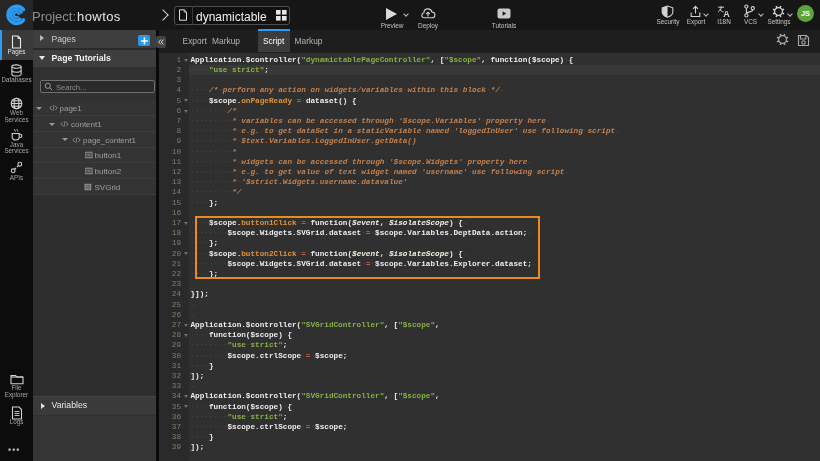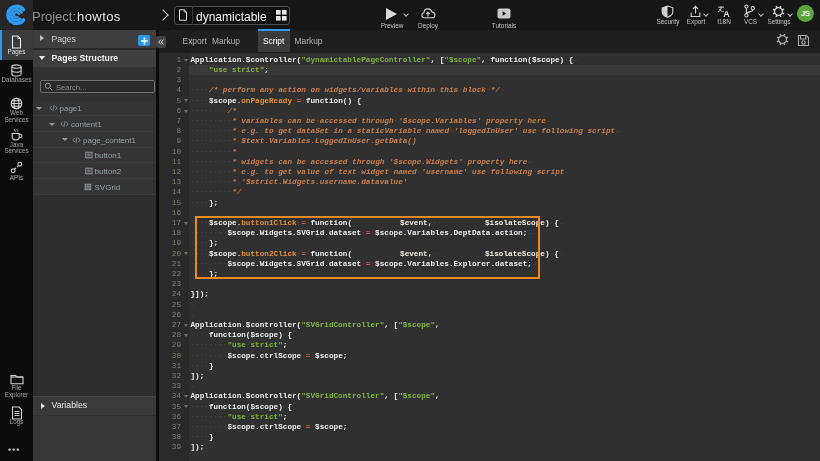--- a/index.html
+++ b/index.html
@@ -6,21 +6,21 @@
 .abs{position:absolute;}
 .sv{display:block;}
 
 pre.code{font-family:"Liberation Mono",monospace;font-size:7.7px;line-height:10.2px;font-weight:bold;color:#ededed;white-space:pre;}
 pre.gut{font-family:"Liberation Mono",monospace;font-size:7.7px;line-height:10.2px;font-weight:normal;color:#857d6c;white-space:pre;text-align:right;}
 .w{color:#ededed;}
 .g{color:#85b243;}
 .c{color:#c5804c;font-style:italic;}
 .o{color:#e0923a;}
 .r{color:#bf5a4d;}
-.i{color:#f3efe2;margin-left:48px;}
+.i{color:#f3efe2;font-style:italic;}
 .d{color:#4a4a4a;font-weight:normal;}
 .lbl{color:#c3c3c3;font-size:6.4px;text-align:center;position:absolute;white-space:nowrap;}
 .rlbl{color:#a6a6a6;font-size:6.3px;text-align:center;position:absolute;width:33px;left:0;line-height:6.8px;}
 .chev{position:absolute;width:4px;height:4px;border-right:1.2px solid #bdbdbd;border-bottom:1.2px solid #bdbdbd;transform:rotate(45deg);}
 .tab{position:absolute;top:0;height:22.5px;line-height:22.5px;font-size:8.4px;color:#b3b3b3;transform:translateX(-50%);}
 .tri-d{width:0;height:0;border-left:3.6px solid transparent;border-right:3.6px solid transparent;border-top:4.4px solid #c9c9c9;position:absolute;}
 .tri-r{width:0;height:0;border-top:3.6px solid transparent;border-bottom:3.6px solid transparent;border-left:4.4px solid #c9c9c9;position:absolute;}
 </style></head><body>
 <div class="abs" style="left:0;top:0;width:820px;height:30px;background:#161616;"></div>
 <div class="abs" style="left:0;top:0;width:33px;height:30px;background:#262626;"></div>
@@ -184,21 +184,21 @@
 <div class="abs" style="left:33px;top:30px;width:123px;height:17.5px;background:#3e3e3e;"></div>
 <div class="tri-r" style="left:40px;top:35px;border-left-color:#b9b9b9;border-top-width:3.2px;border-bottom-width:3.2px;border-left-width:4px;"></div>
 <div class="abs" style="left:51.5px;top:33.5px;font-size:8.6px;color:#cfcfcf;">Pages</div>
 <div class="abs" style="left:137.5px;top:34.5px;width:12.5px;height:11.5px;background:#2b97e9;border-radius:2px;"></div>
 <svg class="sv" width="13" height="12" viewBox="0 0 13 12" style="position:absolute;left:137.5px;top:34.5px;">
     <path d="M6.4 2.6 V9.4 M3 6 H9.8" stroke="#fff" stroke-width="1.5"></path>
   </svg>
 <div class="abs" style="left:33px;top:47.5px;width:123px;height:2px;background:#2a2a2a;"></div>
 <div class="abs" style="left:33px;top:49.5px;width:123px;height:17px;background:#3e3e3e;"></div>
 <div class="tri-d" style="left:39px;top:55.5px;border-top-color:#e8e8e8;border-left-width:3.4px;border-right-width:3.4px;border-top-width:4px;"></div>
-<div class="abs" style="left:51.5px;top:52.5px;font-size:8.7px;font-weight:bold;color:#f2f2f2;">Pages Structure</div>
+<div class="abs" style="left:51.5px;top:52.5px;font-size:8.7px;font-weight:bold;color:#f2f2f2;">Page Tutorials</div>
 <div class="abs" style="left:39.5px;top:79.5px;width:115px;height:13px;background:#2a2a2a;border:1px solid #6f6f6f;border-radius:2px;"></div>
 <div class="abs" style="left:43.5px;top:81.5px;">
     <svg class="sv" width="9" height="9" viewBox="0 0 9 9" style="">
       <circle cx="3.8" cy="3.8" r="2.6" stroke="#9b9b9b" fill="none" stroke-width="1"></circle>
       <path d="M5.8 5.8 L8.2 8.2" stroke="#9b9b9b" stroke-width="1"></path>
     </svg>
   </div>
 <div class="abs" style="left:56px;top:82.5px;font-size:7.6px;color:#8d8d8d;">Search...</div>
 <div class="abs" style="left:33px;top:100.5px;width:123px;height:15.7px;background:#343434;border-bottom:1px solid #3c3c3c;"></div>
 <div class="tri-d" style="left:36px;top:106.8px;border-top-color:#9a9a9a;border-left-width:3px;border-right-width:3px;border-top-width:3.6px;"></div>
@@ -338,21 +338,21 @@
 <div class="tri-d" style="left:183.5px;top:221.79999999999998px;border-left-width:2.6px;border-right-width:2.6px;border-top-width:3.2px;border-top-color:#6f6f6f;"></div>
 <div class="tri-d" style="left:183.5px;top:252.4px;border-left-width:2.6px;border-right-width:2.6px;border-top-width:3.2px;border-top-color:#6f6f6f;"></div>
 <div class="tri-d" style="left:183.5px;top:323.8px;border-left-width:2.6px;border-right-width:2.6px;border-top-width:3.2px;border-top-color:#6f6f6f;"></div>
 <div class="tri-d" style="left:183.5px;top:334.0px;border-left-width:2.6px;border-right-width:2.6px;border-top-width:3.2px;border-top-color:#6f6f6f;"></div>
 <div class="tri-d" style="left:183.5px;top:395.2px;border-left-width:2.6px;border-right-width:2.6px;border-top-width:3.2px;border-top-color:#6f6f6f;"></div>
 <div class="tri-d" style="left:183.5px;top:405.4px;border-left-width:2.6px;border-right-width:2.6px;border-top-width:3.2px;border-top-color:#6f6f6f;"></div>
 <pre class="code abs" style="left:190.5px;top:54.7px;"><span class="w">Application.$controller(</span><span class="g">"dynamictablePageController"</span><span class="w">,</span><span class="d">·</span><span class="w">[</span><span class="g">"$scope"</span><span class="w">,</span><span class="d">·</span><span class="w">function($scope)</span><span class="d">·</span><span class="w">{</span><span class="d">–</span>
 <span class="d">····</span><span class="g">"use</span><span class="d">·</span><span class="g">strict"</span><span class="w">;</span><span class="d">–</span>
 
 <span class="d">····</span><span class="c">/*</span><span class="d">·</span><span class="c">perform</span><span class="d">·</span><span class="c">any</span><span class="d">·</span><span class="c">action</span><span class="d">·</span><span class="c">on</span><span class="d">·</span><span class="c">widgets/variables</span><span class="d">·</span><span class="c">within</span><span class="d">·</span><span class="c">this</span><span class="d">·</span><span class="c">block</span><span class="d">·</span><span class="c">*/</span><span class="d">–</span>
-<span class="d">····</span><span class="w">$scope.</span><span class="o">onPageReady</span><span class="d">·</span><span class="r">=</span><span class="d">·</span><span class="w">function()</span><span class="d">·</span><span class="w">{</span><span class="d">–</span>
+<span class="d">····</span><span class="w">$scope.</span><span class="o">onPageReady</span><span class="d">·</span><span class="r">=</span><span class="d">·</span><span class="w">dataset()</span><span class="d">·</span><span class="w">{</span><span class="d">–</span>
 <span class="d">········</span><span class="c">/*</span>
 <span class="d">·········</span><span class="c">*</span><span class="d">·</span><span class="c">variables</span><span class="d">·</span><span class="c">can</span><span class="d">·</span><span class="c">be</span><span class="d">·</span><span class="c">accessed</span><span class="d">·</span><span class="c">through</span><span class="d">·</span><span class="c">'$scope.Variables'</span><span class="d">·</span><span class="c">property</span><span class="d">·</span><span class="c">here</span><span class="d">–</span>
 <span class="d">·········</span><span class="c">*</span><span class="d">·</span><span class="c">e.g.</span><span class="d">·</span><span class="c">to</span><span class="d">·</span><span class="c">get</span><span class="d">·</span><span class="c">dataSet</span><span class="d">·</span><span class="c">in</span><span class="d">·</span><span class="c">a</span><span class="d">·</span><span class="c">staticVariable</span><span class="d">·</span><span class="c">named</span><span class="d">·</span><span class="c">'loggedInUser'</span><span class="d">·</span><span class="c">use</span><span class="d">·</span><span class="c">following</span><span class="d">·</span><span class="c">script</span><span class="d">–</span>
 <span class="d">·········</span><span class="c">*</span><span class="d">·</span><span class="c">$text.Variables.LoggedInUser.getData()</span>
 <span class="d">·········</span><span class="c">*</span>
 <span class="d">·········</span><span class="c">*</span><span class="d">·</span><span class="c">widgets</span><span class="d">·</span><span class="c">can</span><span class="d">·</span><span class="c">be</span><span class="d">·</span><span class="c">accessed</span><span class="d">·</span><span class="c">through</span><span class="d">·</span><span class="c">'$scope.Widgets'</span><span class="d">·</span><span class="c">property</span><span class="d">·</span><span class="c">here</span><span class="d">–</span>
 <span class="d">·········</span><span class="c">*</span><span class="d">·</span><span class="c">e.g.</span><span class="d">·</span><span class="c">to</span><span class="d">·</span><span class="c">get</span><span class="d">·</span><span class="c">value</span><span class="d">·</span><span class="c">of</span><span class="d">·</span><span class="c">text</span><span class="d">·</span><span class="c">widget</span><span class="d">·</span><span class="c">named</span><span class="d">·</span><span class="c">'username'</span><span class="d">·</span><span class="c">use</span><span class="d">·</span><span class="c">following</span><span class="d">·</span><span class="c">script</span><span class="d">–</span>
 <span class="d">·········</span><span class="c">*</span><span class="d">·</span><span class="c">'$strict.Widgets.username.datavalue'</span>
 <span class="d">·········</span><span class="c">*/</span>
 <span class="d">····</span><span class="w">};</span>

